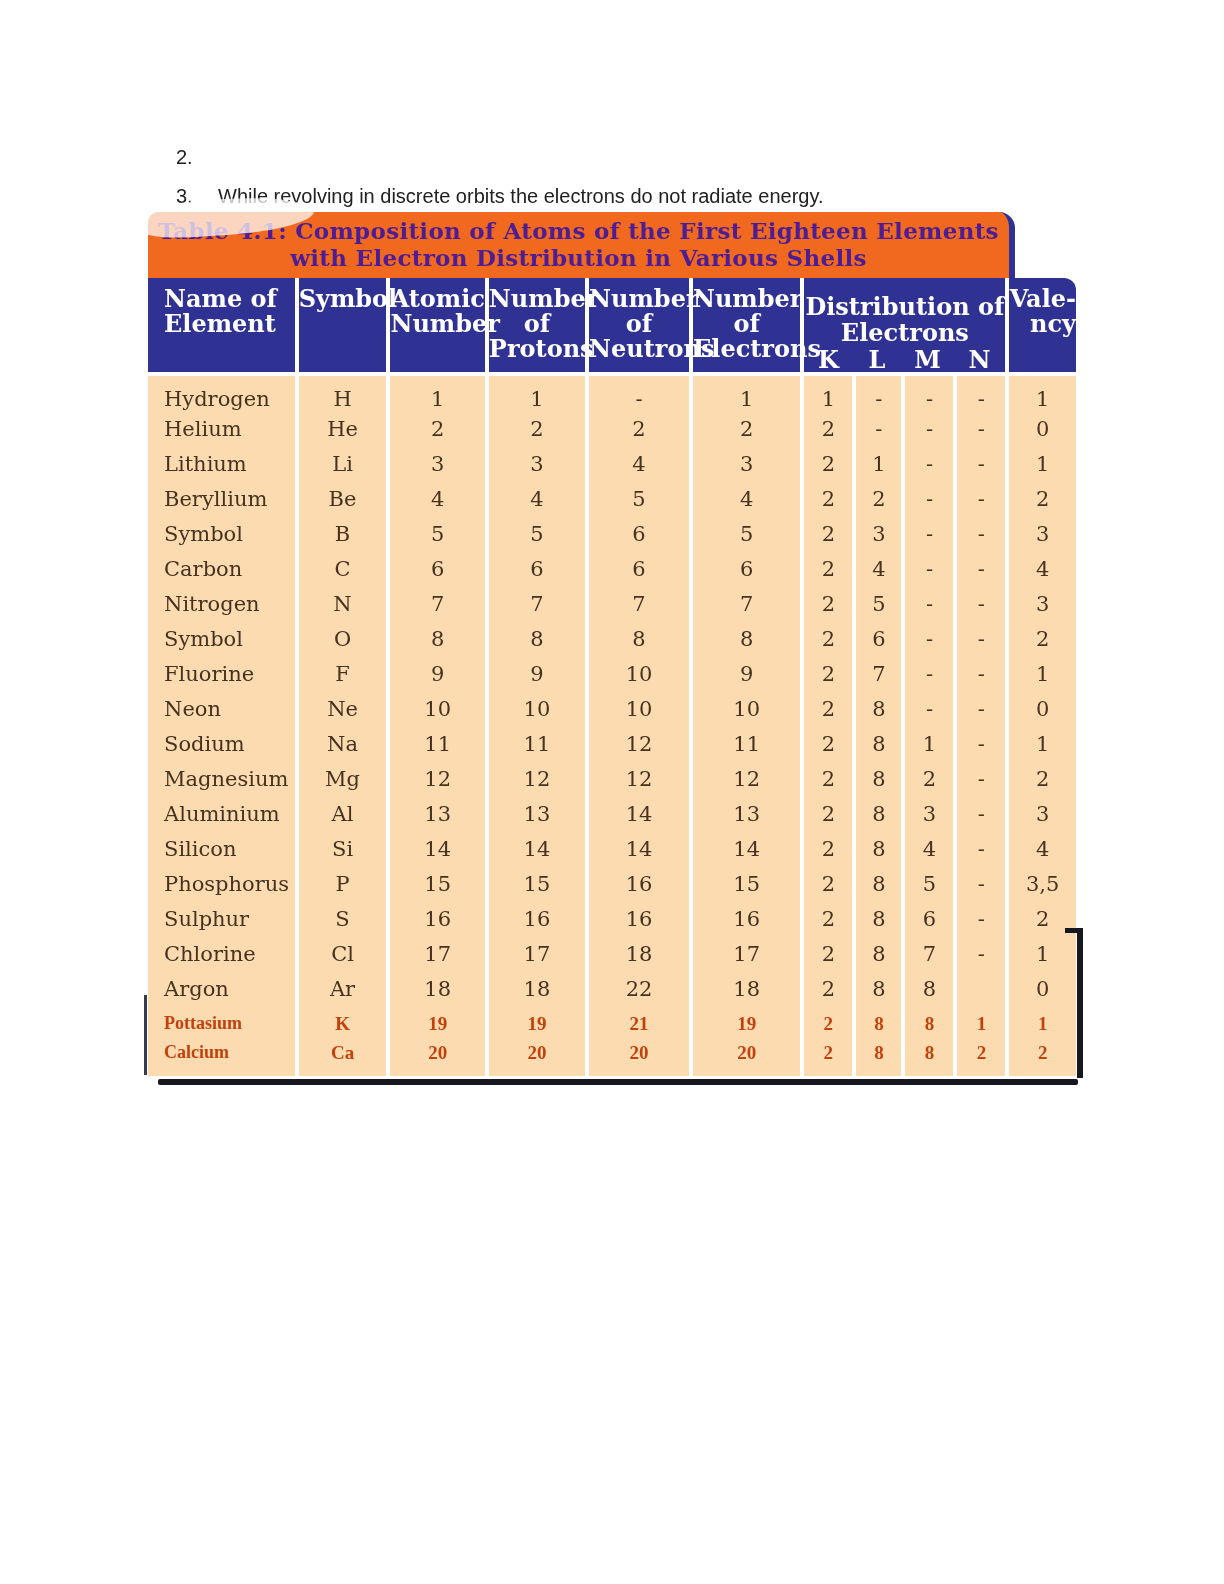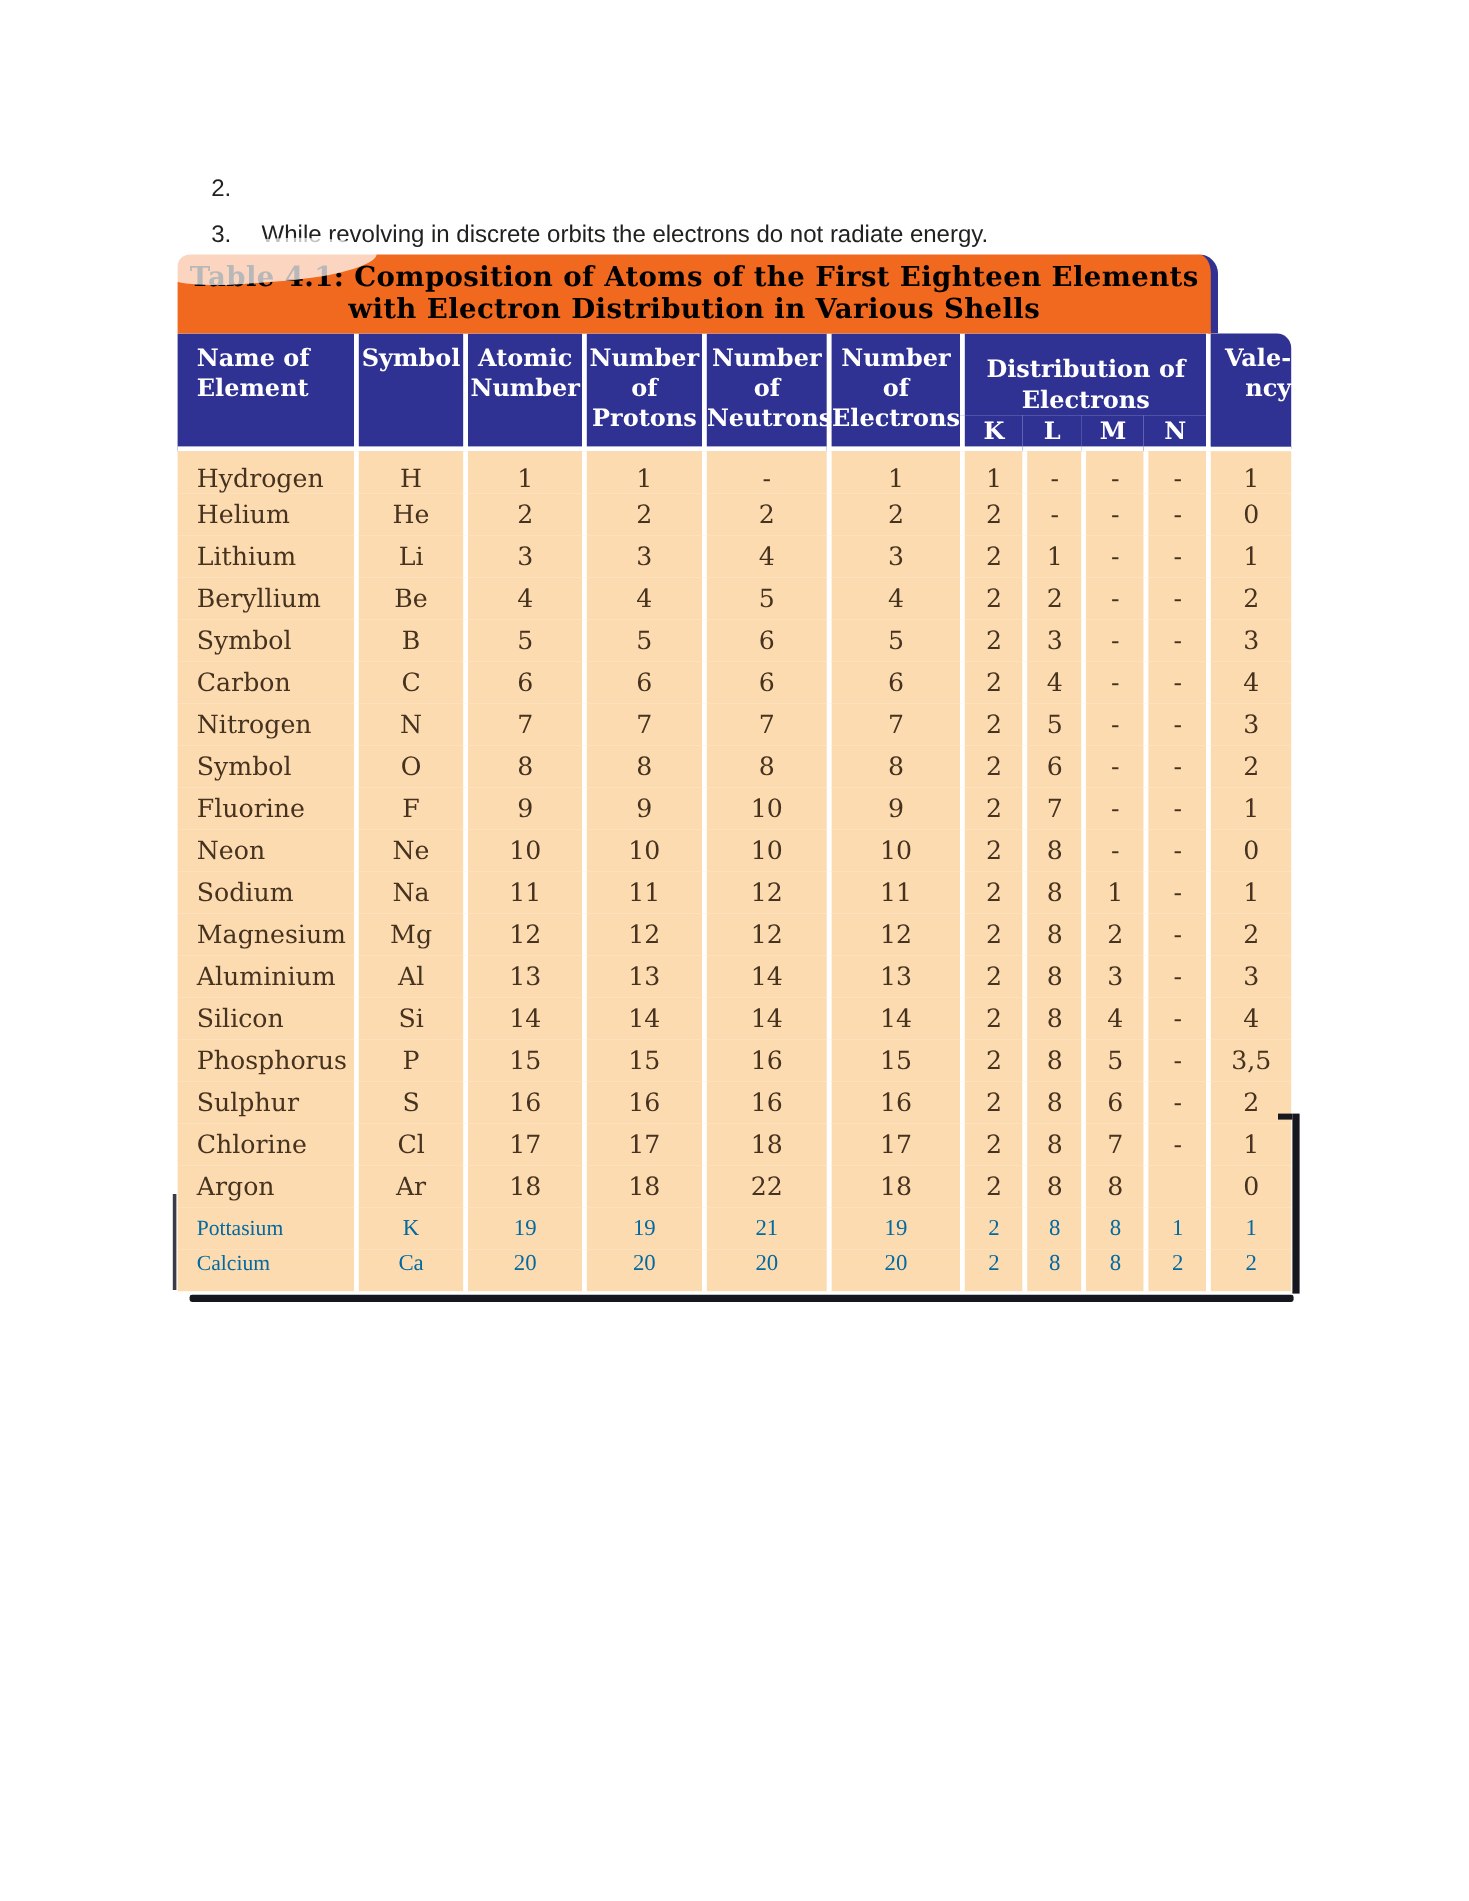--- a/index.html
+++ b/index.html
@@ -28,42 +28,42 @@
   .title-bar {
     position:relative;
     width:calc(100% - 61px);
     background:#f1691f;
     border-right:6px solid #2f3193;
     border-radius:10px 16px 0 0;
     padding:5px 10px 7px;
     text-align:center;
     font-weight:bold;
     font-size:23px; line-height:27px;
-    color:#000000;
+    color:#4c1d95;
     letter-spacing:.3px;
   }
   .scan-artifact {
     position:absolute; left:-12px; top:-13px;
     width:178px; height:36px;
     background:rgba(255,255,255,0.72);
     border-radius:45% 60% 55% 40%;
     transform:rotate(-4deg);
     pointer-events:none;
   }
 
   table { width:100%; border-collapse:separate; border-spacing:0; table-layout:fixed; }
 
   col.c-name{width:15.8%} col.c-sym{width:9.9%} col.c-z{width:10.6%}
   col.c-p{width:10.8%} col.c-n{width:11.2%} col.c-e{width:12.0%}
   col.c-k{width:5.6%} col.c-l{width:5.3%} col.c-m{width:5.6%}
   col.c-nn{width:5.6%} col.c-v{width:7.6%}
 
   th {
     background:#2f3193; color:#ffffff;
-    font-weight:bold; font-size:20px; line-height:25px;
+    font-weight:bold; font-size:24px; line-height:25px;
     vertical-align:top; text-align:center;
     white-space:pre-line;
     padding-top:8px;
     border-bottom:4px solid #ffffff;
   }
   thead tr.h1 th { height:60px; }
   thead tr.h2 th { height:30px; padding-top:1px; border-bottom:4px solid #ffffff; }
   th.div-left { border-left:4px solid #ffffff; }
   th.th-name { text-align:left; padding-left:16px; }
   th.th-valency { border-radius:0 12px 0 0;text-align:right; }
@@ -75,21 +75,21 @@
     height:35px; vertical-align:middle;
     overflow:hidden;
   }
   td.div-left { border-left:4px solid #ffffff; }
   td.cell-name { text-align:left; padding-left:16px; }
   tbody tr:first-child td { padding-top:10px; }
   tbody tr:last-child td { padding-bottom:12px; }
 
   tbody tr.added td {
     font-family:"Liberation Serif", serif;
-    font-weight:normal; font-size:19px; color:#0369a1;
+    font-weight:bold; font-size:19px; color:#c2410c;
   }
   tbody tr.added td.cell-name { font-size:18px; }
 
   .bottom-line {
     margin:3px 0 0 10px;
     width:calc(100% - 8px); height:6px;
     background:#17171f; border-radius:2px;
   }
   .shadow-right-bottom {
     position:absolute; right:-7px; bottom:7px;

